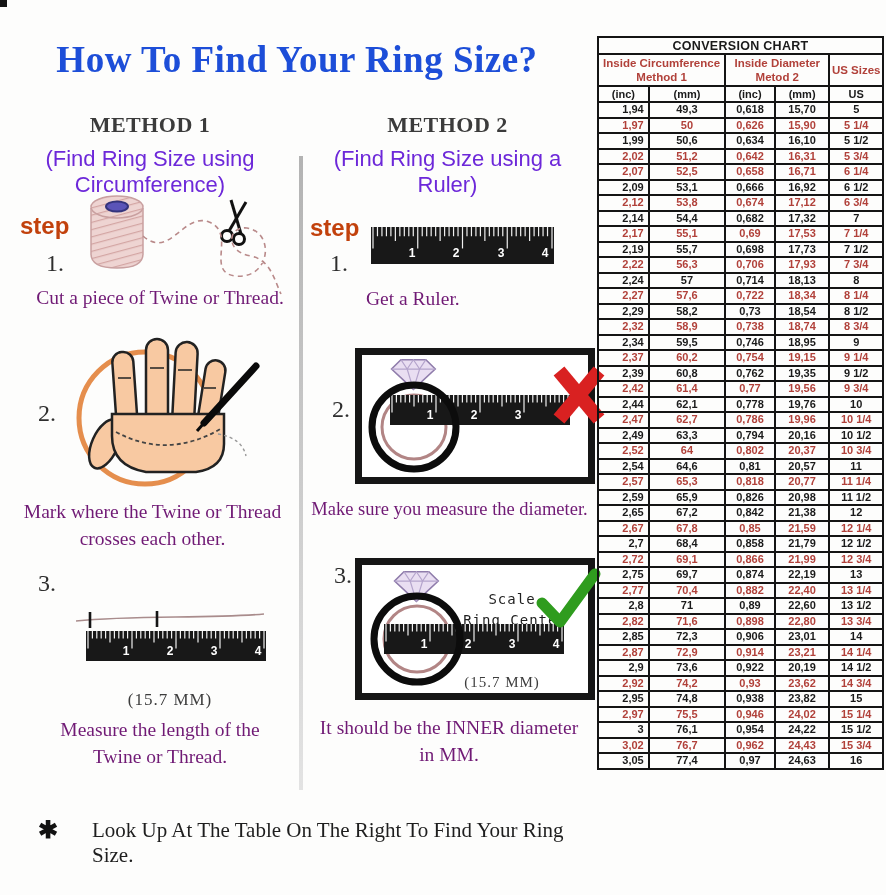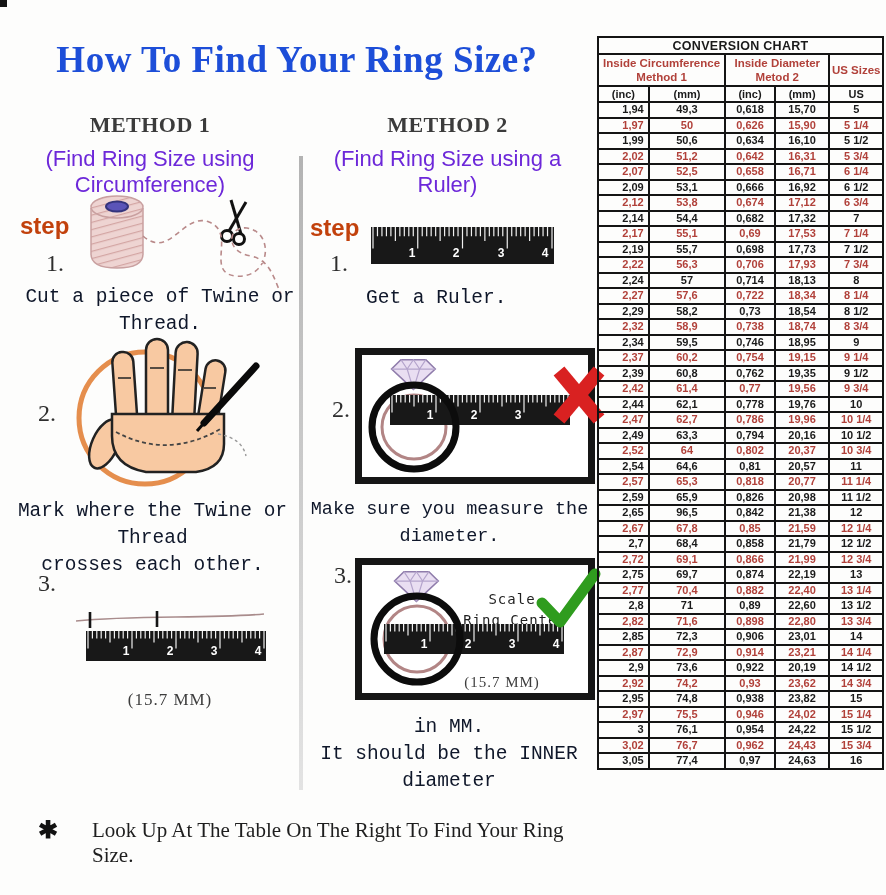--- a/index.html
+++ b/index.html
@@ -7,21 +7,21 @@
         font-family:"Liberation Serif",serif;color:#333;}
   .abs{position:absolute;}
   
   .big-title{top:38px;left:18px;width:558px;text-align:center;font-size:37px;font-weight:600;
              color:#1d4ed8;letter-spacing:.5px;}
   .method-h{top:112px;font-size:22px;font-weight:700;color:#3b3b3b;text-align:center;letter-spacing:.5px;}
   .method-sub{top:146px;font-size:22px;color:#6d28d9;text-align:center;
               font-family:"Liberation Sans",sans-serif;}
   .step-word{font-family:"Liberation Sans",sans-serif;font-weight:700;font-size:24px;color:#c2410c;}
   .step-num{font-size:24px;color:#2e2e2e;}
-  .cap{font-size:19.5px;color:#0f172a;text-align:center;line-height:27px;font-family:Liberation Mono, monospace;}
+  .cap{font-size:19.5px;color:#701a75;text-align:center;line-height:27px;}
   .meas{font-size:17px;color:#3d3d3d;text-align:center;letter-spacing:1px;}
   .foot-ast{top:816px;left:38px;font-size:24px;font-weight:700;color:#111;}
   .foot-txt{top:818px;left:92px;width:500px;font-size:21px;color:#1e1e1e;}
   .divider{left:299px;top:156px;width:4px;height:634px;
            background:linear-gradient(to bottom,#b3b3b3,#e3e3e3);}
   .corner{left:0;top:0;width:7px;height:7px;background:#141414;}
   
   .mbox{border:7px solid #161616;background:#fff;overflow:visible;}
   .mbox svg{overflow:visible;display:block;}
   
@@ -159,20 +159,24 @@
         <line x1="151.6" x2="151.6" y1="0" y2="7.5" stroke="#f0f0f0" stroke-width="1.2"></line>
         <line x1="156" x2="156" y1="0" y2="11.4" stroke="#f0f0f0" stroke-width="1.2"></line>
         <line x1="160.4" x2="160.4" y1="0" y2="7.5" stroke="#f0f0f0" stroke-width="1.2"></line>
         <line x1="164.8" x2="164.8" y1="0" y2="7.5" stroke="#f0f0f0" stroke-width="1.2"></line>
         <line x1="169.2" x2="169.2" y1="0" y2="7.5" stroke="#f0f0f0" stroke-width="1.2"></line>
         <line x1="173.6" x2="173.6" y1="0" y2="7.5" stroke="#f0f0f0" stroke-width="1.2"></line>
         <line x1="178" x2="178" y1="0" y2="17.4" stroke="#f0f0f0" stroke-width="1.2"></line>
       </g>
   </svg>
   <div class="abs meas" style="left:30px;top:690px;width:280px;">(15.7 MM)</div>
+  <div class="abs cap" style="left:0;top:716px;width:320px;">
+    <div>Measure the length of the</div>
+    <div>Twine or Thread.</div>
+  </div>
 
   <div class="abs method-h" style="left:305px;width:285px;">METHOD 2</div>
   <div class="abs method-sub" style="left:305px;width:285px;">(Find Ring Size using a Ruler)</div>
 
   <div class="abs step-word" style="left:310px;top:214px;">step</div>
   <div class="abs step-num" style="left:330px;top:250px;">1.</div>
 
   <svg class="abs" style="left:368px;top:224px;" width="192" height="46">
     <g transform="translate(3,3)">
         <rect width="183" height="37" fill="#181818"></rect>
@@ -349,22 +353,22 @@
           <line x1="169.2" x2="169.2" y1="0" y2="7.5" stroke="#f0f0f0" stroke-width="1.2"></line>
           <line x1="173.6" x2="173.6" y1="0" y2="7.5" stroke="#f0f0f0" stroke-width="1.2"></line>
           <line x1="178" x2="178" y1="0" y2="17.4" stroke="#f0f0f0" stroke-width="1.2"></line>
         </g>
       <circle cx="55" cy="74" r="43" fill="none" stroke="#0c0c0c" stroke-width="7"></circle>
       <path d="M180,38 L198,57 L233,9" fill="none" stroke="#2f9c1e" stroke-width="11" stroke-linecap="round" stroke-linejoin="round"></path>
       <text class="svgser" x="140" y="122">(15.7 MM)</text>
     </svg>
   </div>
   <div class="abs cap" style="left:300px;top:714px;width:298px;">
+    <div>It should be the INNER diameter</div>
     <div>in MM.</div>
-    <div>It should be the INNER diameter</div>
   </div>
 
   <div class="abs foot-ast">✱</div>
   <div class="abs foot-txt">Look Up At The Table On The Right To Find Your Ring Size.</div>
 
   <table id="ctab">
     <colgroup>
       <col style="width:51px">
         <col style="width:77px">
         <col style="width:50px">
@@ -572,21 +576,21 @@
         </tr>
         <tr>
           <td class="ar">2,59</td>
           <td>65,9</td>
           <td>0,826</td>
           <td>20,98</td>
           <td>11 1/2</td>
         </tr>
         <tr>
           <td class="ar">2,65</td>
-          <td>96,5</td>
+          <td>67,2</td>
           <td>0,842</td>
           <td>21,38</td>
           <td>12</td>
         </tr>
         <tr class="red">
           <td class="ar">2,67</td>
           <td>67,8</td>
           <td>0,85</td>
           <td>21,59</td>
           <td>12 1/4</td>

